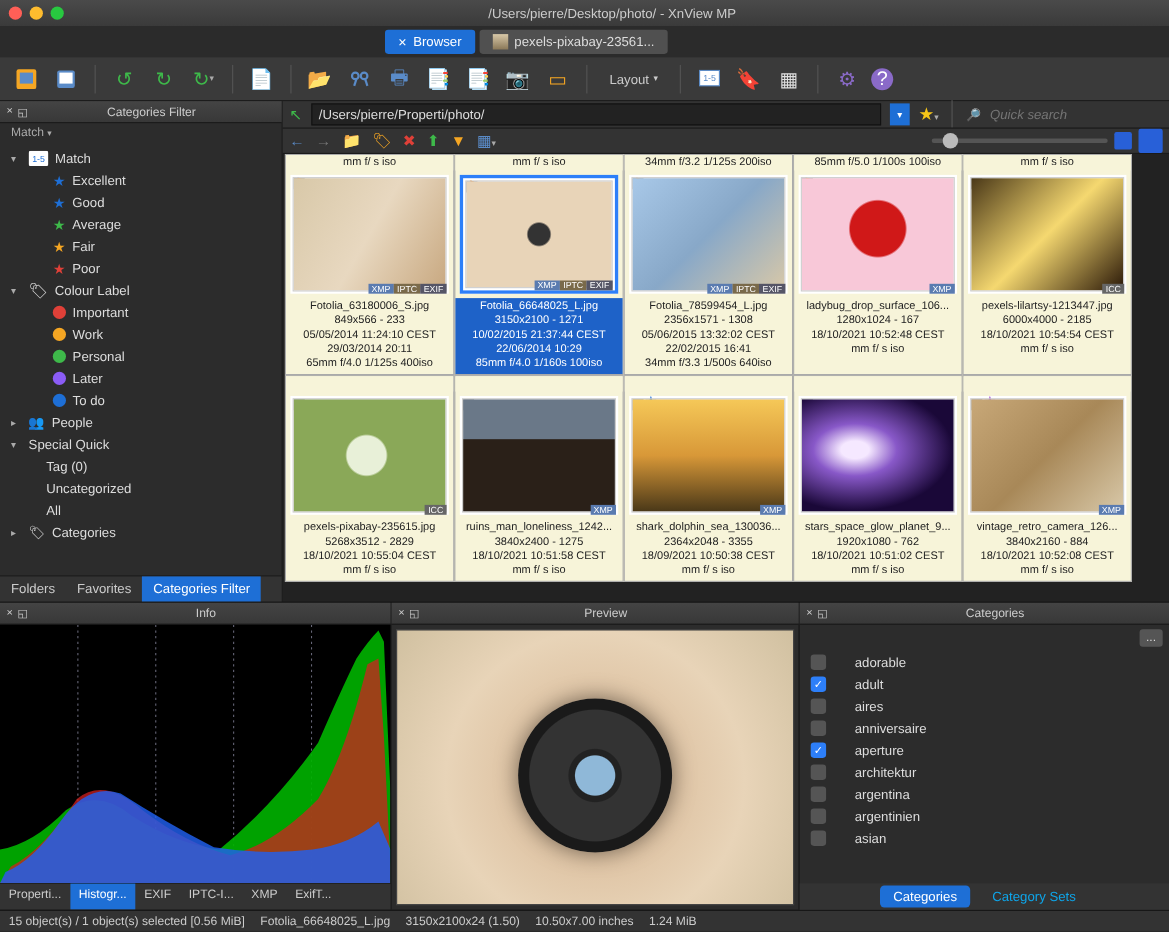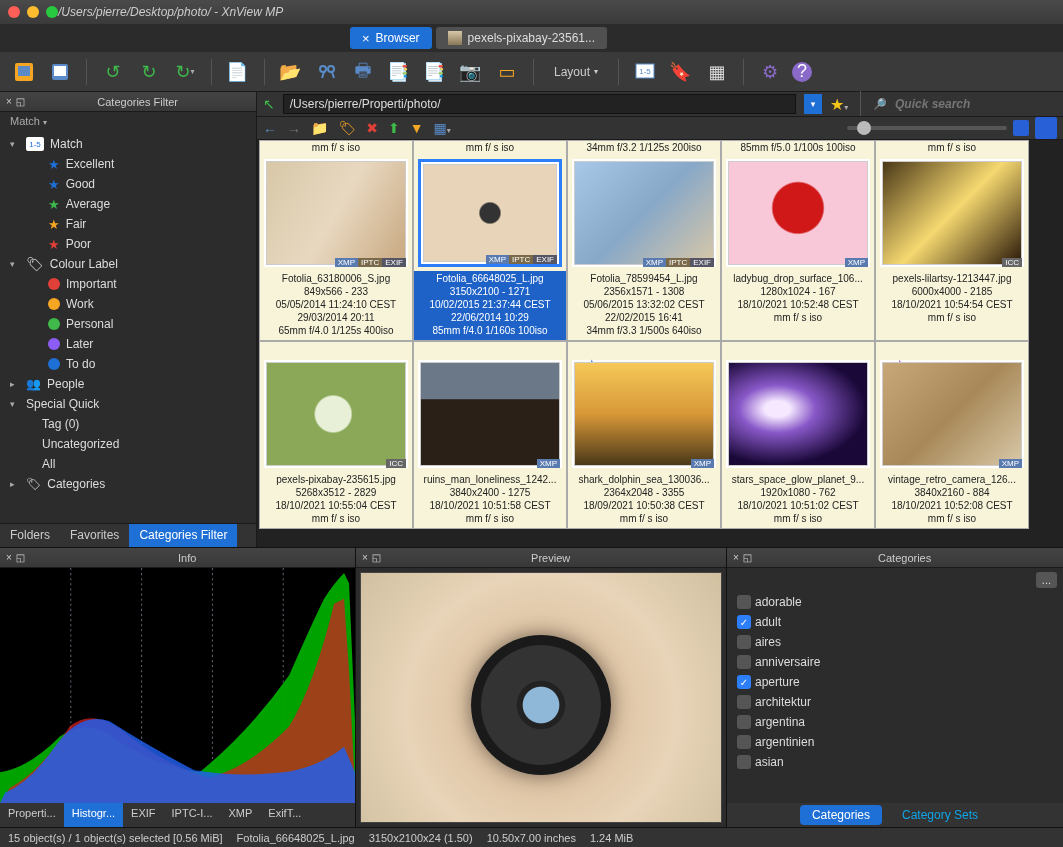--- a/index.html
+++ b/index.html
@@ -1,21 +1,21 @@
 <!DOCTYPE html>
 <html><head>
 <meta charset="utf-8">
 <style>
 * { margin: 0; padding: 0; box-sizing: border-box; font-family: -apple-system, "Helvetica Neue", Arial, sans-serif; }
 body { background: #222; color: #ddd; font-size: 11px; width: 1063px; height: 847px; overflow: hidden; display: flex; flex-direction: column; }
 .titlebar { height: 24px; background: linear-gradient(#4a4a4a,#3a3a3a); display: flex; align-items: center; padding: 0 8px; color: #ccc; }
 .traffic { display: flex; gap: 7px; }
 .traffic span { width: 12px; height: 12px; border-radius: 50%; display: inline-block; }
 .t-close { background: #ff5f57; } .t-min { background: #febc2e; } .t-max { background: #28c840; }
-.title-txt { flex: 1; text-align: left; font-size: 12px; color: #ccc; font-style: italic; }
+.title-txt { flex: 1; text-align: center; font-size: 12px; color: #ccc; }
 .tabbar { height: 28px; background: #2b2b2b; display: flex; align-items: center; padding-left: 350px; gap: 4px; }
 .tab { height: 22px; padding: 0 12px; display: flex; align-items: center; gap: 6px; font-size: 12px; border-radius: 3px; }
 .tab.active { background: #1e6fd6; color: #fff; }
 .tab.inactive { background: #505050; color: #ddd; }
 .tab .x { color: #fff; font-size: 13px; }
 .toolbar { height: 40px; background: #3a3a3a; display: flex; align-items: center; padding: 0 10px; gap: 8px; border-bottom: 1px solid #1a1a1a; }
 .tbtn { width: 28px; height: 28px; display: flex; align-items: center; justify-content: center; font-size: 18px; border-radius: 4px; }
 .sep { width: 1px; height: 26px; background: #555; margin: 0 4px; }
 .layout-btn { color: #ccc; font-size: 12px; padding: 4px 8px; display: flex; align-items: center; gap: 4px; }
 .main { flex: 1; display: flex; min-height: 0; }
@@ -33,21 +33,21 @@
 .dot { width: 12px; height: 12px; border-radius: 50%; display: inline-block; }
 .sidebar-tabs { height: 24px; display: flex; background: #333; border-top: 1px solid #1a1a1a; }
 .stab { padding: 4px 10px; font-size: 12px; color: #ccc; }
 .stab.active { background: #1e6fd6; color: #fff; }
 .content { flex: 1; display: flex; flex-direction: column; min-width: 0; }
 .pathbar { height: 24px; background: #333; display: flex; align-items: center; padding: 0 6px; gap: 8px; }
 .path-up { color: #3eb94a; font-size: 14px; }
 .path-input { flex: 1; background: #222; height: 20px; padding: 2px 6px; color: #ddd; font-size: 12px; border: 1px solid #111; }
 .path-combo { background: #1e6fd6; width: 18px; height: 20px; display:flex; align-items:center; justify-content:center; color:#fff; font-size:9px; }
 .star-y { color: #f5c518; font-size: 16px; }
-.search { flex: 0 0 140px; color: #888; font-size: 12px; font-style: italic; font-weight: bold; }
+.search { flex: 0 0 140px; color: #888; font-size: 12px; font-style: italic; }
 .navbar { height: 24px; background: #333; display: flex; align-items: center; padding: 0 6px; gap: 10px; border-top: 1px solid #1a1a1a; border-bottom: 1px solid #1a1a1a; }
 .nbtn { font-size: 14px; }
 .slider-wrap { margin-left:auto; display:flex; align-items:center; gap:6px; }
 .slider { width: 160px; height: 4px; background: #555; border-radius: 2px; position: relative; }
 .slider-thumb { position: absolute; left: 10px; top: -5px; width: 14px; height: 14px; border-radius: 50%; background: #bbb; }
 .thumb-sq { width: 16px; height: 16px; background: #2860d8; border-radius:2px; }
 .grid-area { flex: 1; overflow: auto; background: #222; }
 .grid { display: grid; grid-template-columns: repeat(5, 154px); gap: 0; padding: 0 2px; justify-content: start; }
 .cell { background: #f7f4d9; border: 1px solid #aaa; display: flex; flex-direction: column; font-size: 10px; color: #222; }
 .cell-hdr { height: 14px; text-align: center; padding: 1px 2px; background: #f7f4d9; white-space: nowrap; overflow: hidden; }
@@ -69,21 +69,21 @@
 .info-pane { width: 356px; border-right: 1px solid #111; }
 .preview-pane { flex: 1; border-right: 1px solid #111; }
 .cats-pane { width: 336px; }
 .histo { flex: 1; background: #000; position: relative; overflow: hidden; }
 .info-tabs { height: 24px; display: flex; background: #333; font-size: 11px; }
 .itab { padding: 4px 8px; color: #ccc; white-space: nowrap; overflow: hidden; }
 .itab.active { background: #1e6fd6; color: #fff; }
 .preview-img { flex: 1; margin: 4px; background: radial-gradient(circle at 50% 55%, #2a2a2a 0%, #2a2a2a 11%, #d8b896 11%, #e8d4b8 60%, #d0c0a0 100%); border: 1px solid #444; position: relative; }
 .lens-outer { position:absolute; left:50%; top:53%; transform:translate(-50%,-50%); width:140px; height:140px; border-radius:50%; background: radial-gradient(circle, #8fb8d8 0 18%, #222 19% 24%, #333 25% 60%, #1a1a1a 61% 100%); box-shadow: 0 0 20px rgba(0,0,0,0.5); }
 .cat-list { flex: 1; overflow: auto; padding: 4px 0; }
-.cat-row { display: flex; align-items: center; height: 20px; padding: 0 10px; gap: 4px; font-size: 12px; }
+.cat-row { display: flex; align-items: center; height: 20px; padding: 0 10px; gap: 26px; font-size: 12px; }
 .cat-chk { width: 14px; height: 14px; border-radius: 3px; background: #555; display: flex; align-items: center; justify-content: center; color: #fff; font-size: 10px; }
 .cat-chk.on { background: #2d7ff9; }
 .cat-tabs { height: 24px; display: flex; justify-content: center; gap: 8px; align-items: center; background: #333; }
 .ctab { padding: 3px 12px; border-radius: 4px; font-size: 12px; color: #0ea5e9; }
 .ctab.active { background: #1e6fd6; color: #fff; }
 .dots-btn { position:absolute; right:6px; top:24px; background:#555; padding:2px 6px; border-radius:3px; color:#ddd; font-size:11px;}
 .status { height: 20px; background: #333; display: flex; align-items: center; padding: 0 8px; gap: 14px; font-size: 11px; color: #ccc; border-top: 1px solid #111; }
 svg.hist { width: 100%; height: 100%; }
 .grid-dash line { stroke: #667; stroke-dasharray: 2 3; stroke-width: 1; }
 </style>

